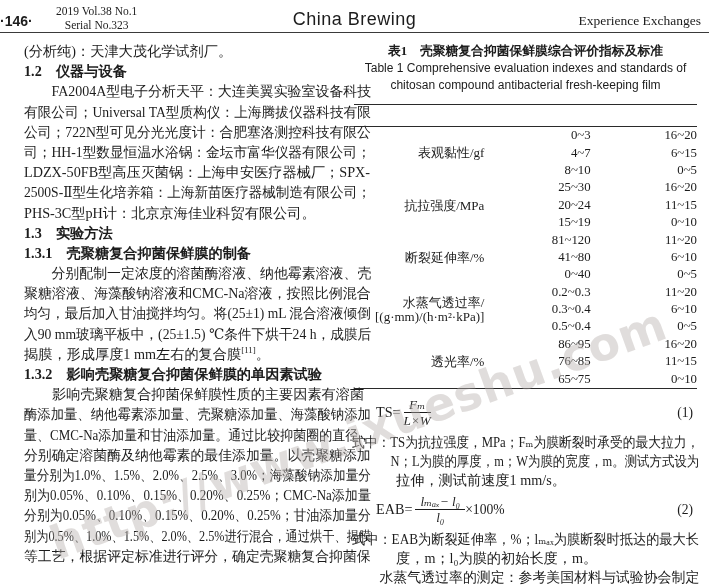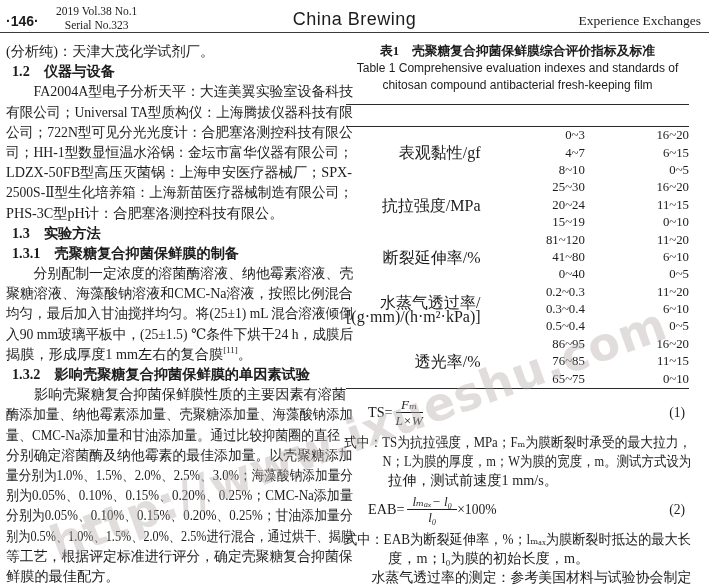--- a/index.html
+++ b/index.html
@@ -2,49 +2,49 @@
 <html><head>
 <meta charset="utf-8">
 <style>
   html,body{margin:0;padding:0;}
   body{
     width:709px;height:586px;position:relative;overflow:hidden;
     background:#ffffff;color:#1c1c1c;
     font-family:"Liberation Serif","DejaVu Serif",serif;
   }
   
-  .hdr-page{position:absolute;left:6px;top:13px;font-family:"Liberation Sans",sans-serif;font-size:14px;font-weight:bold;}
+  .hdr-page{position:absolute;left:0;top:13px;font-family:"Liberation Sans",sans-serif;font-size:14px;font-weight:bold;}
   .hdr-issue{position:absolute;left:56px;top:4px;font-family:Liberation Serif, serif;font-size:11.5px;line-height:14px;text-align:center;}
   .hdr-journal{position:absolute;left:50%;top:9px;transform:translateX(-50%);font-family:"Liberation Sans",sans-serif;font-size:18px;letter-spacing:.5px;}
   .hdr-section{position:absolute;right:8px;top:13px;font-family:"Liberation Serif",serif;font-size:13.5px;}
   .hdr-rule{position:absolute;left:0;right:0;top:32px;border-top:1.5px solid #3a3a3a;}
   
   .watermark{
     position:absolute;left:52px;top:518px;z-index:3;pointer-events:none;
     font-family:"DejaVu Sans",sans-serif;font-size:46px;font-weight:bold;letter-spacing:1px;
     transform:rotate(-20deg);transform-origin:0 50%;opacity:.42;white-space:nowrap;
   }
   
-  .leftcol{position:absolute;left:6px;top:41px;width:347px;z-index:1;font-size:14.2px;}
-  .rightcol{position:absolute;left:344px;top:42px;width:347px;z-index:1;font-size:14.2px;}
+  .leftcol{position:absolute;left:24px;top:41px;width:347px;z-index:1;font-size:14.2px;}
+  .rightcol{position:absolute;left:352px;top:42px;width:347px;z-index:1;font-size:14.2px;}
   .tline{height:20.2px;line-height:20.2px;white-space:nowrap;}
   .nline{height:19px;line-height:19px;white-space:nowrap;}
-  .bold{font-weight:bold;margin-left:6px;}
+  .bold{font-weight:bold;}
   .indent{padding-left:28px;}
   .indent2{padding-left:44px;}
   .supref{font-size:9px;vertical-align:super;line-height:0;text-align:right;}
   
   .cap-zh{height:18px;line-height:18px;text-align:center;font-size:12.8px;font-weight:bold;}
   .cap-en{height:17px;line-height:17px;text-align:center;font-family:"Liberation Sans",sans-serif;font-size:12px;}
   
   table.eval{width:343px;margin:10px 2px 0 2px;border-collapse:collapse;
     border-top:1.6px solid #2a2a2a;border-bottom:1.6px solid #2a2a2a;}
   table.eval th{font-size:12.8px;font-weight:bold;height:21px;text-align:center;border-bottom:1px solid #2a2a2a;padding:0;}
   table.eval td{font-size:12.8px;height:17.4px;text-align:right;padding:0;}
-  table.eval .idxcell div{line-height:13.5px;font-size:16px;}
+  table.eval .idxcell div{line-height:13.5px;font-size:13px;}
   .col-idx{width:38%;} .col-std{width:31%;} .col-score{width:31%;}
   
   .formula{display:flex;align-items:center;position:relative;margin:8px 30px 2px 24px;height:32px;}
   .flhs{font-size:14.2px;margin-right:3px;}
   .frac{display:inline-block;text-align:center;vertical-align:middle;}
   .frac .num{display:block;border-bottom:1px solid #1c1c1c;padding:0 5px 0;font-style:italic;font-size:13.2px;line-height:15px;}
   .frac .den{display:block;padding-top:0;font-style:italic;font-size:13.2px;line-height:15px;}
   .fsuffix{font-size:13.6px;margin-left:0;}
   .ftag{position:absolute;right:-24px;top:50%;transform:translateY(-50%);font-size:13.6px;}
   .f2{margin-top:4px;}
@@ -64,39 +64,38 @@
 
 <div class="leftcol">
   <div class="tline fit"><span>(分析纯)：天津大茂化学试剂厂。</span><sup class="supref"></sup><span></span></div>
     <div class="tline fit bold"><span>1.2　仪器与设备</span><sup class="supref"></sup><span></span></div>
     <div class="tline fit indent" style="transform: scaleX(0.983003); transform-origin: 0px 50%;"><span>FA2004A型电子分析天平：大连美翼实验室设备科技</span><sup class="supref"></sup><span></span></div>
     <div class="tline fit" style="transform: scaleX(0.963889); transform-origin: 0px 50%;"><span>有限公司；Universal TA型质构仪：上海腾拔仪器科技有限</span><sup class="supref"></sup><span></span></div>
     <div class="tline fit" style="transform: scaleX(0.969274); transform-origin: 0px 50%;"><span>公司；722N型可见分光光度计：合肥塞洛测控科技有限公</span><sup class="supref"></sup><span></span></div>
     <div class="tline fit" style="transform: scaleX(0.966574); transform-origin: 0px 50%;"><span>司；HH-1型数显恒温水浴锅：金坛市富华仪器有限公司；</span><sup class="supref"></sup><span></span></div>
     <div class="tline fit"><span>LDZX-50FB型高压灭菌锅：上海申安医疗器械厂；SPX-</span><sup class="supref"></sup><span></span></div>
     <div class="tline fit" style="transform: scaleX(0.955923); transform-origin: 0px 50%;"><span>2500S-Ⅱ型生化培养箱：上海新苗医疗器械制造有限公司；</span><sup class="supref"></sup><span></span></div>
-    <div class="tline fit"><span>PHS-3C型pH计：合肥塞洛测控科技有限公。</span><sup class="supref"></sup><span></span></div>
+    <div class="tline fit"><span>PHS-3C型pH计：北京京海佳业科贸有限公司。</span><sup class="supref"></sup><span></span></div>
     <div class="tline fit bold"><span>1.3　实验方法</span><sup class="supref"></sup><span></span></div>
     <div class="tline fit bold"><span>1.3.1　壳聚糖复合抑菌保鲜膜的制备</span><sup class="supref"></sup><span></span></div>
     <div class="tline fit indent" style="transform: scaleX(0.980226); transform-origin: 0px 50%;"><span>分别配制一定浓度的溶菌酶溶液、纳他霉素溶液、壳</span><sup class="supref"></sup><span></span></div>
     <div class="tline fit" style="transform: scaleX(0.988604); transform-origin: 0px 50%;"><span>聚糖溶液、海藻酸钠溶液和CMC-Na溶液，按照比例混合</span><sup class="supref"></sup><span></span></div>
     <div class="tline fit" style="transform: scaleX(0.955923); transform-origin: 0px 50%;"><span>均匀，最后加入甘油搅拌均匀。将(25±1) mL 混合溶液倾倒</span><sup class="supref"></sup><span></span></div>
     <div class="tline fit" style="transform: scaleX(0.963889); transform-origin: 0px 50%;"><span>入90 mm玻璃平板中，(25±1.5) ℃条件下烘干24 h，成膜后</span><sup class="supref"></sup><span></span></div>
     <div class="tline fit"><span>揭膜，形成厚度1 mm左右的复合膜</span><sup class="supref">[11]</sup><span>。</span></div>
     <div class="tline fit bold"><span>1.3.2　影响壳聚糖复合抑菌保鲜膜的单因素试验</span><sup class="supref"></sup><span></span></div>
     <div class="tline fit indent"><span>影响壳聚糖复合抑菌保鲜膜性质的主要因素有溶菌</span><sup class="supref"></sup><span></span></div>
     <div class="tline fit" style="transform: scaleX(0.940379); transform-origin: 0px 50%;"><span>酶添加量、纳他霉素添加量、壳聚糖添加量、海藻酸钠添加</span><sup class="supref"></sup><span></span></div>
     <div class="tline fit" style="transform: scaleX(0.915567); transform-origin: 0px 50%;"><span>量、CMC-Na添加量和甘油添加量。通过比较抑菌圈的直径，</span><sup class="supref"></sup><span></span></div>
     <div class="tline fit" style="transform: scaleX(0.977465); transform-origin: 0px 50%;"><span>分别确定溶菌酶及纳他霉素的最佳添加量。以壳聚糖添加</span><sup class="supref"></sup><span></span></div>
     <div class="tline fit" style="transform: scaleX(0.892031); transform-origin: 0px 50%;"><span>量分别为1.0%、1.5%、2.0%、2.5%、3.0%；海藻酸钠添加量分</span><sup class="supref"></sup><span></span></div>
     <div class="tline fit" style="transform: scaleX(0.917989); transform-origin: 0px 50%;"><span>别为0.05%、0.10%、0.15%、0.20%、0.25%；CMC-Na添加量</span><sup class="supref"></sup><span></span></div>
     <div class="tline fit" style="transform: scaleX(0.908377); transform-origin: 0px 50%;"><span>分别为0.05%、0.10%、0.15%、0.20%、0.25%；甘油添加量分</span><sup class="supref"></sup><span></span></div>
     <div class="tline fit" style="transform: scaleX(0.861042); transform-origin: 0px 50%;"><span>别为0.5%、1.0%、1.5%、2.0%、2.5%进行混合，通过烘干、揭膜</span><sup class="supref"></sup><span></span></div>
     <div class="tline fit" style="transform: scaleX(0.977465); transform-origin: 0px 50%;"><span>等工艺，根据评定标准进行评分，确定壳聚糖复合抑菌保</span><sup class="supref"></sup><span></span></div>
-    <div class="tline fit"><span>鲜膜的最佳配方。</span><sup class="supref"></sup><span></span></div>
 </div>
 
 <div class="rightcol">
   <div class="cap-zh">表1　壳聚糖复合抑菌保鲜膜综合评价指标及标准</div>
   <div class="cap-en">Table 1 Comprehensive evaluation indexes and standards of</div>
   <div class="cap-en">chitosan compound antibacterial fresh-keeping film</div>
 
   <table class="eval">
     <colgroup>
         <col class="col-idx">

